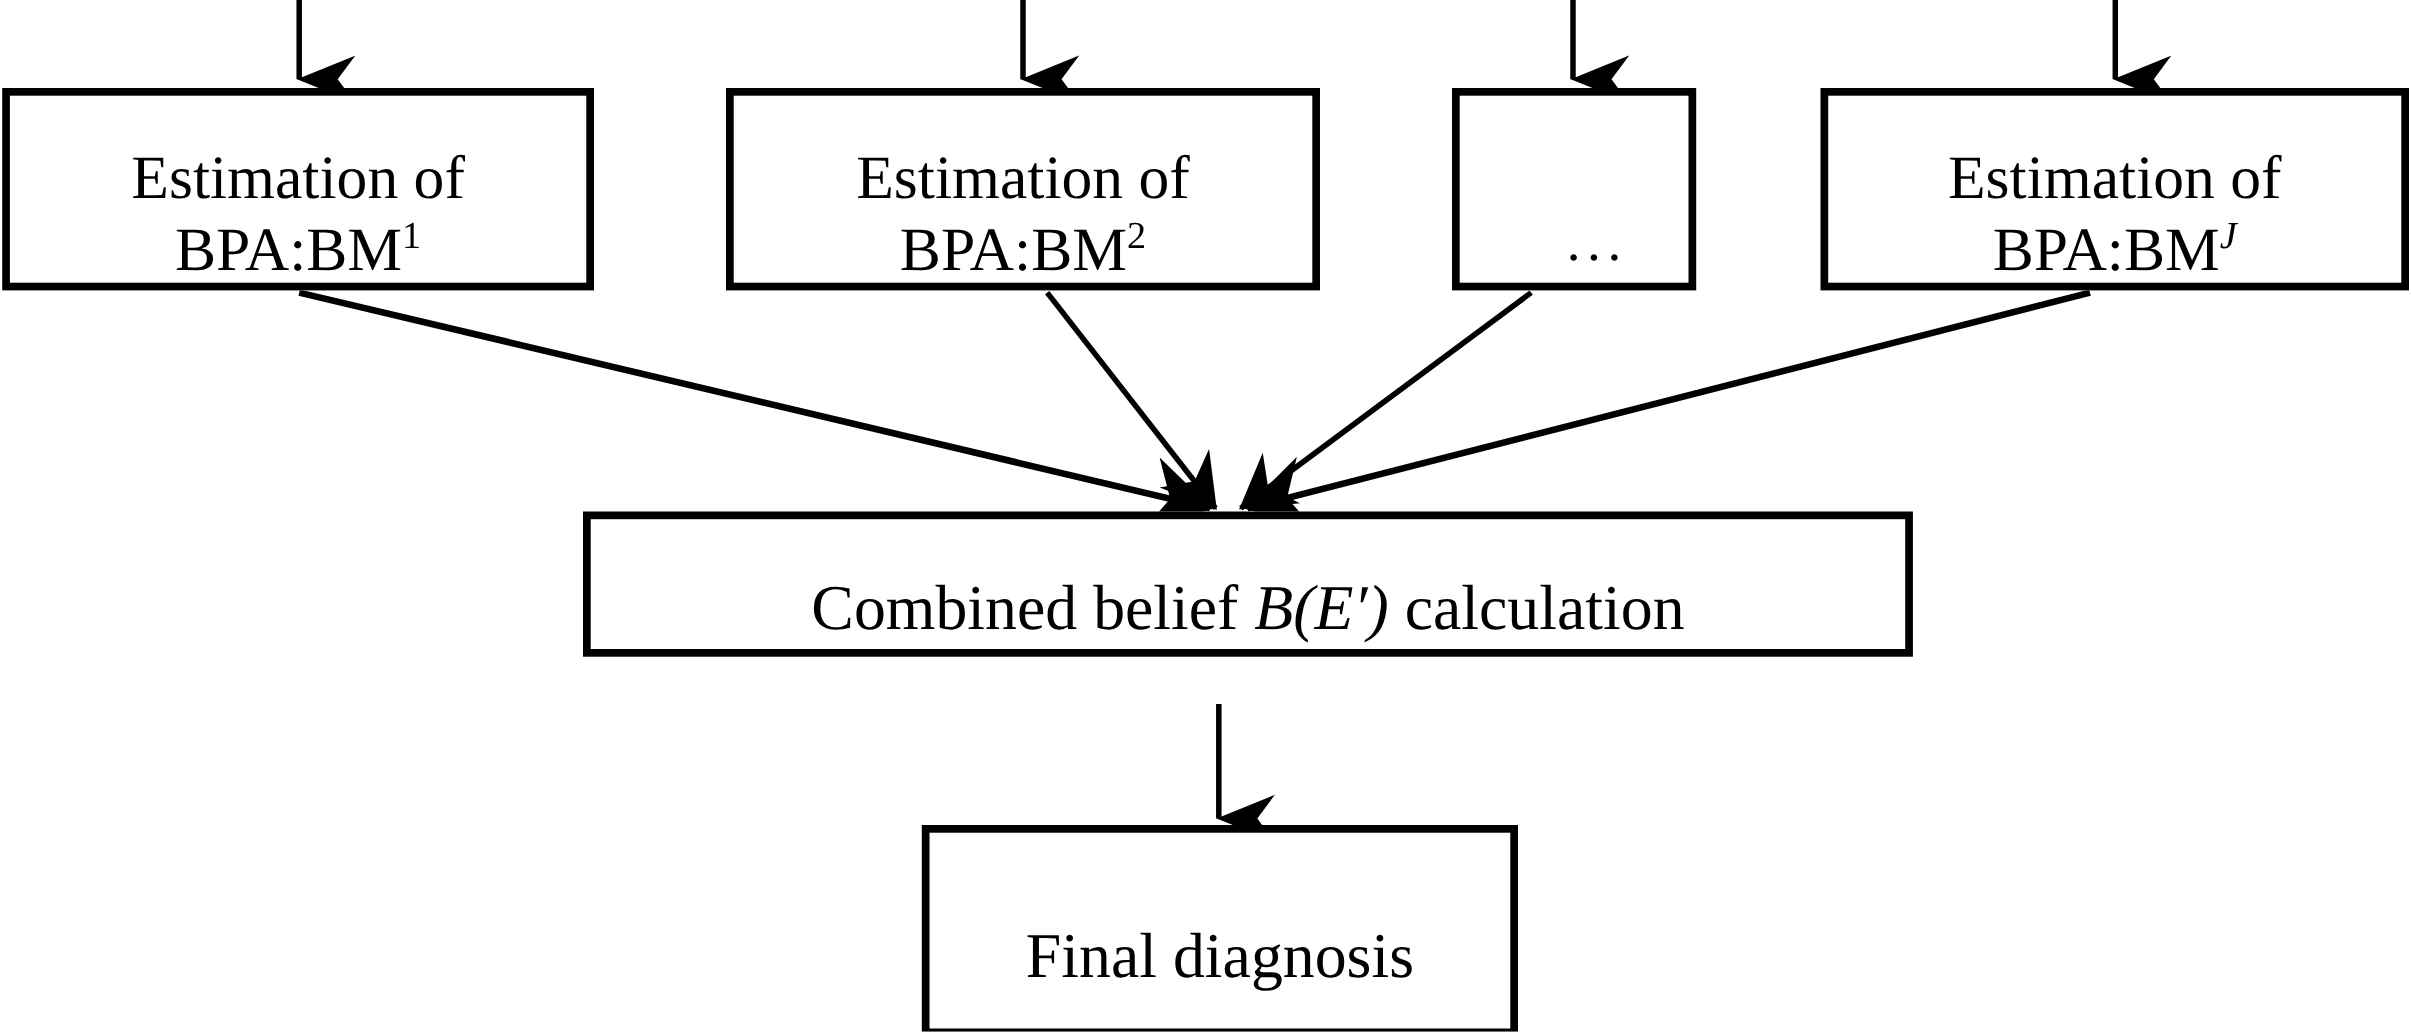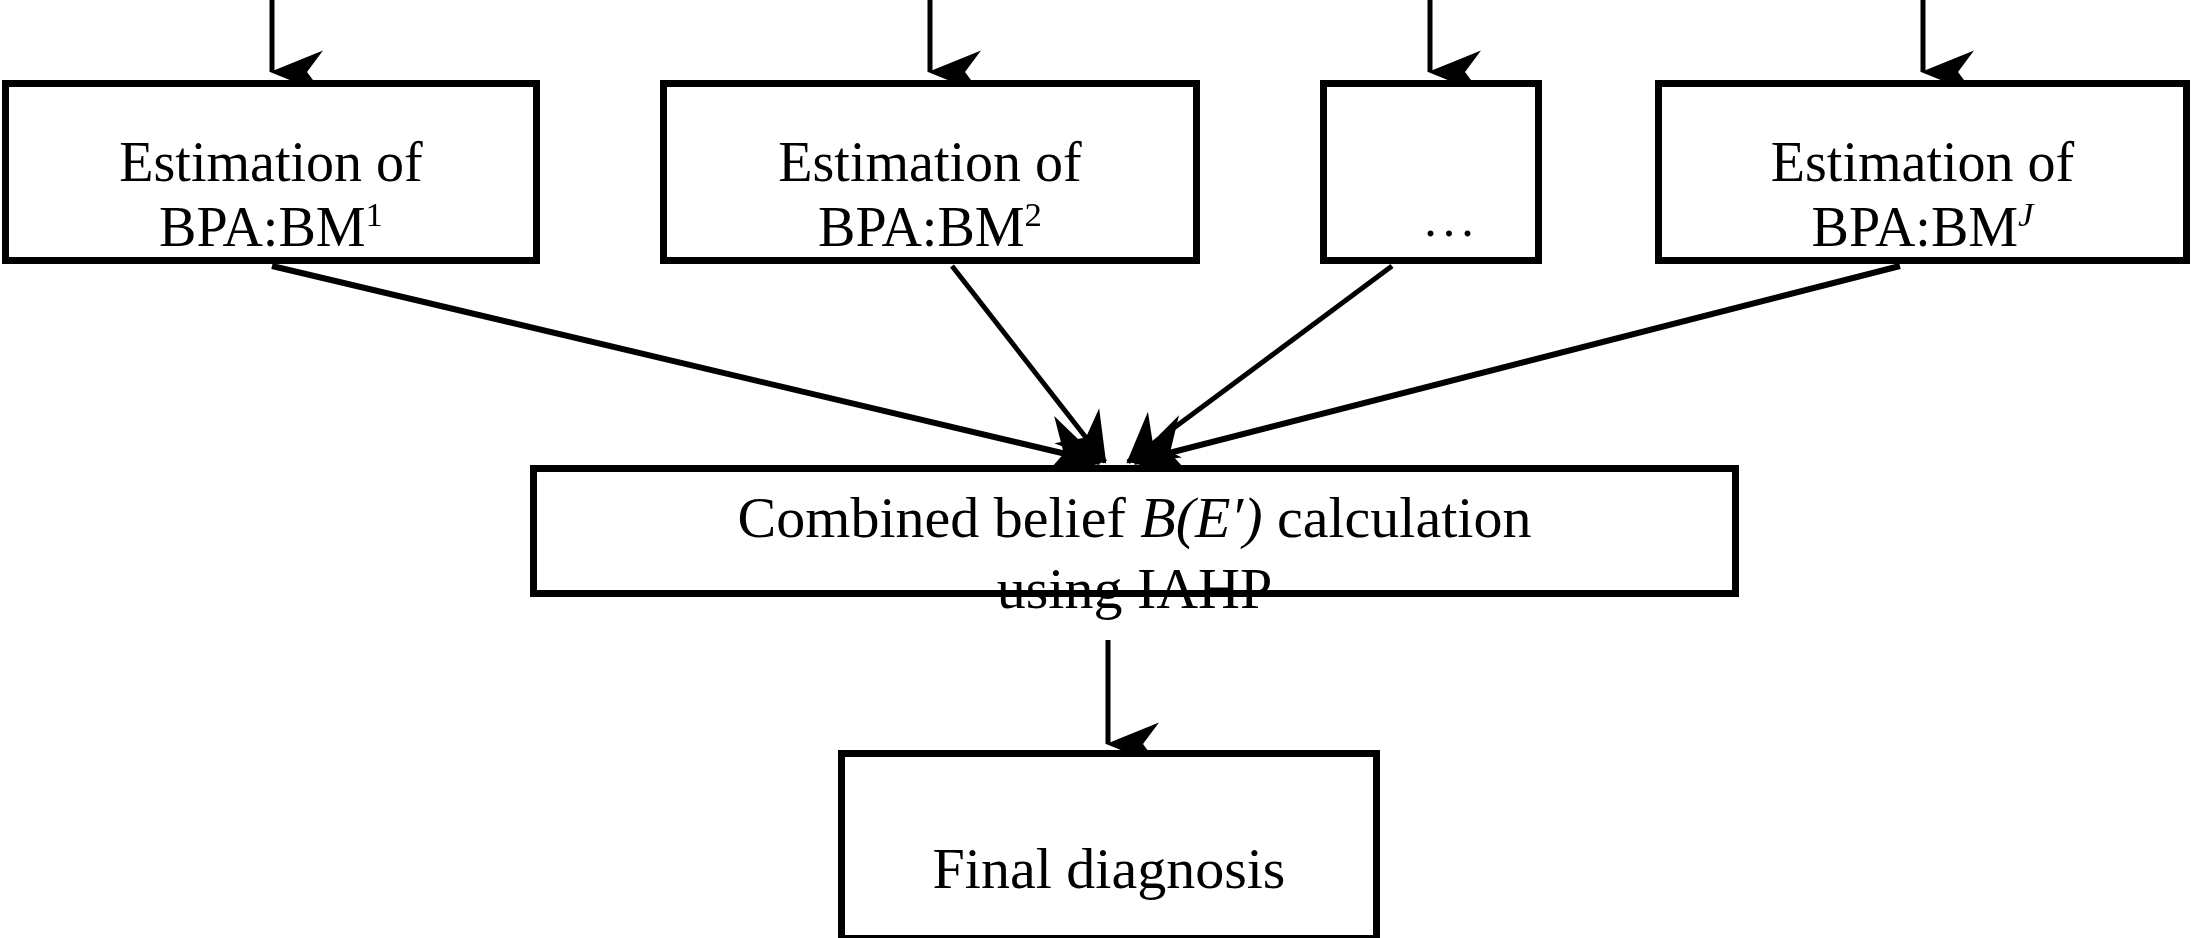--- a/index.html
+++ b/index.html
@@ -137,21 +137,20 @@
   <div class="node" id="box-est-j" style="left:1655px; top:80px; width:535px; height:184px;">
     <div class="node-text">
       <span>Estimation of</span><br>
       <span>BPA:BM</span><span class="sup">J</span>
     </div>
   </div>
 
   <div class="node" id="box-combined" style="left:530px; top:465px; width:1209px; height:132px;">
     <div class="node-text">
       <span>Combined belief </span><span class="ital">B(E′)</span><span> calculation</span><br>
-      <span>using IAHP</span>
     </div>
   </div>
 
   <div class="node" id="box-final" style="left:838px; top:750px; width:542px; height:192px;">
     <div class="node-text">Final diagnosis</div>
   </div>
 
 </div>
 
 </body></html>

